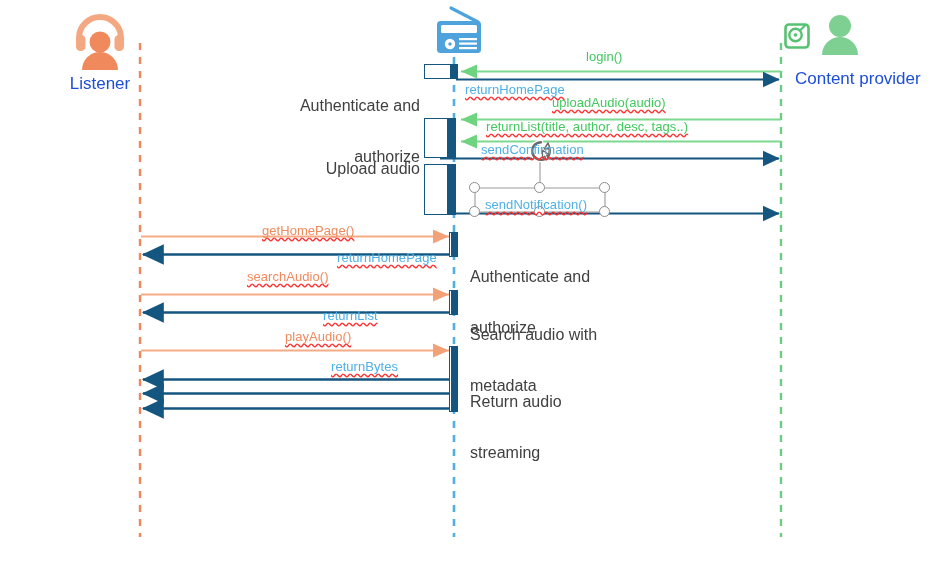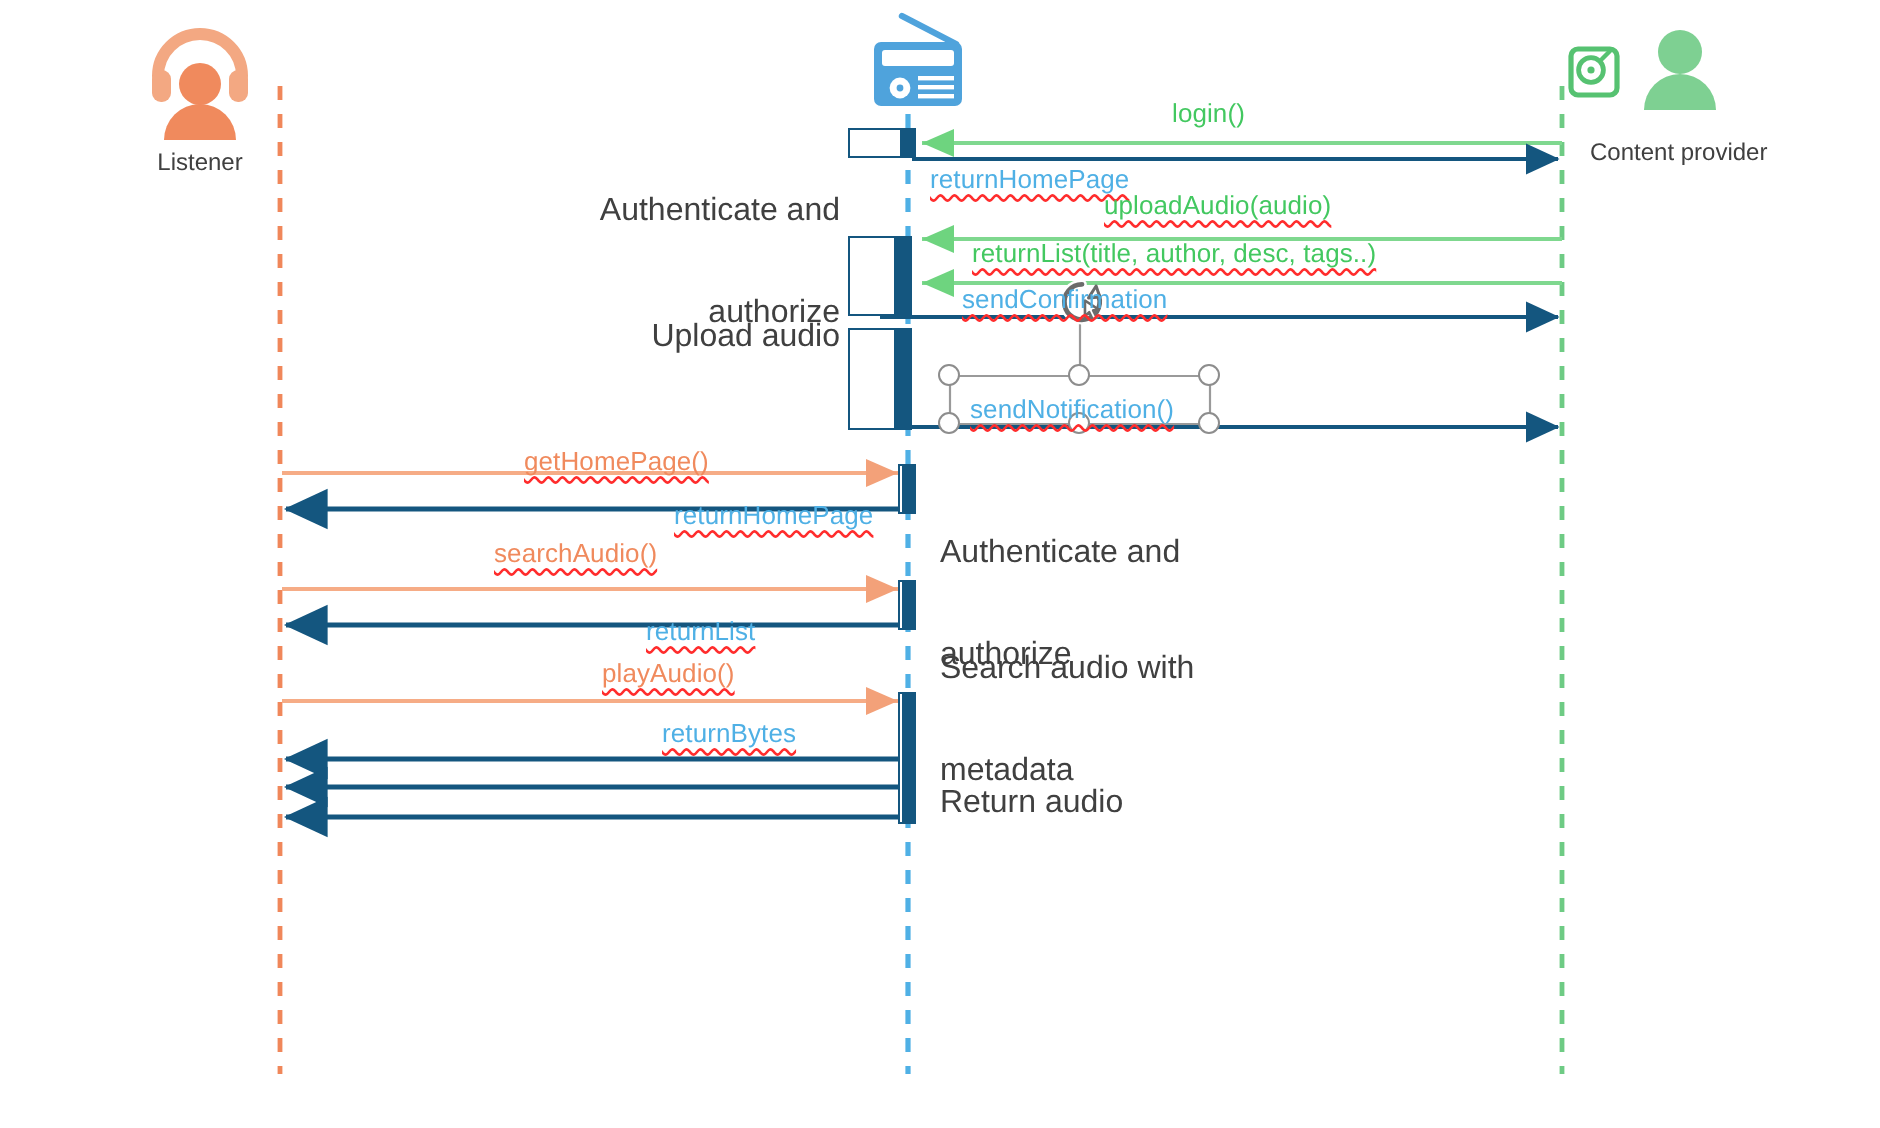--- a/index.html
+++ b/index.html
@@ -44,22 +44,22 @@
   
   .note {
     font-size: 16px;
     color: #404040;
     line-height: 17px;
   }
   .note.right-align { text-align: right; }
   
   .actor-name {
     position: absolute;
-    font-size: 12px;
-    color: #404040;
+    font-size: 17px;
+    color: #1d4ed8;
     white-space: pre;
     text-align: center;
   }
   
   .act {
     position: absolute;
     background: #ffffff;
     border: 1.6px solid #14567f;
     box-sizing: border-box;
   }
@@ -217,21 +217,21 @@
   <div class="txt lbl blue spell" style="left:485px; top:197px;">sendNotification()</div>
 
   <div class="txt lbl orange spell" style="left:262px; top:223px;">getHomePage()</div>
 
   <div class="txt lbl blue spell" style="left:337px; top:250px;">returnHomePage</div>
 
   <div class="txt lbl orange spell" style="left:247px; top:269px;">searchAudio()</div>
 
   <div class="txt lbl blue spell" style="left:323px; top:308px;">returnList</div>
 
-  <div class="txt lbl orange spell" style="left:256px; top:329px;padding-left:45px;">playAudio()</div>
+  <div class="txt lbl orange spell" style="left:240px; top:329px;padding-left:45px;">playAudio()</div>
 
   <div class="txt lbl blue spell" style="left:331px; top:359px;">returnBytes</div>
 
   <div class="txt note right-align" style="left:240px; top:63px; width:180px;">
     <div>Authenticate and</div>
     <div>authorize</div>
   </div>
 
   <div class="txt note right-align" style="left:240px; top:126px; width:180px;">
     <div>Upload audio</div>
@@ -243,15 +243,16 @@
     <div>authorize</div>
   </div>
 
   <div class="txt note" style="left:470px; top:292px; width:190px;">
     <div>Search audio with</div>
     <div>metadata</div>
   </div>
 
   <div class="txt note" style="left:470px; top:359px; width:190px;">
     <div>Return audio</div>
+    <div>streaming</div>
   </div>
 
 </div>
 
 </body></html>

